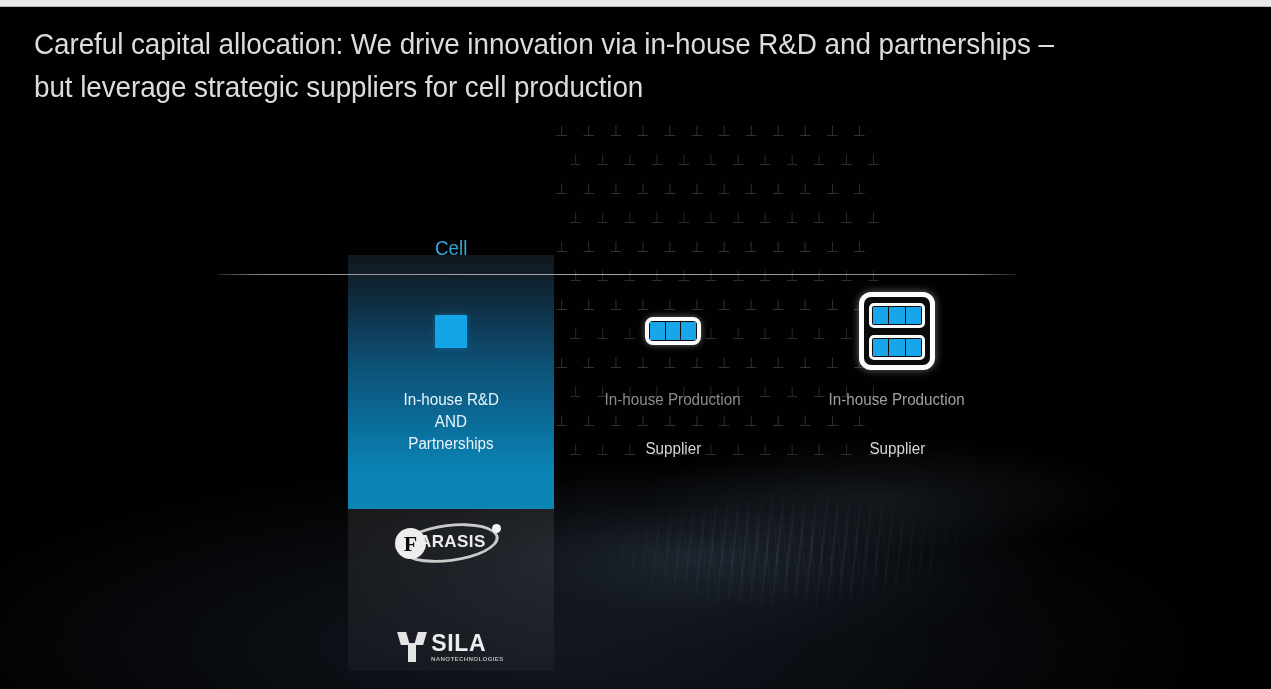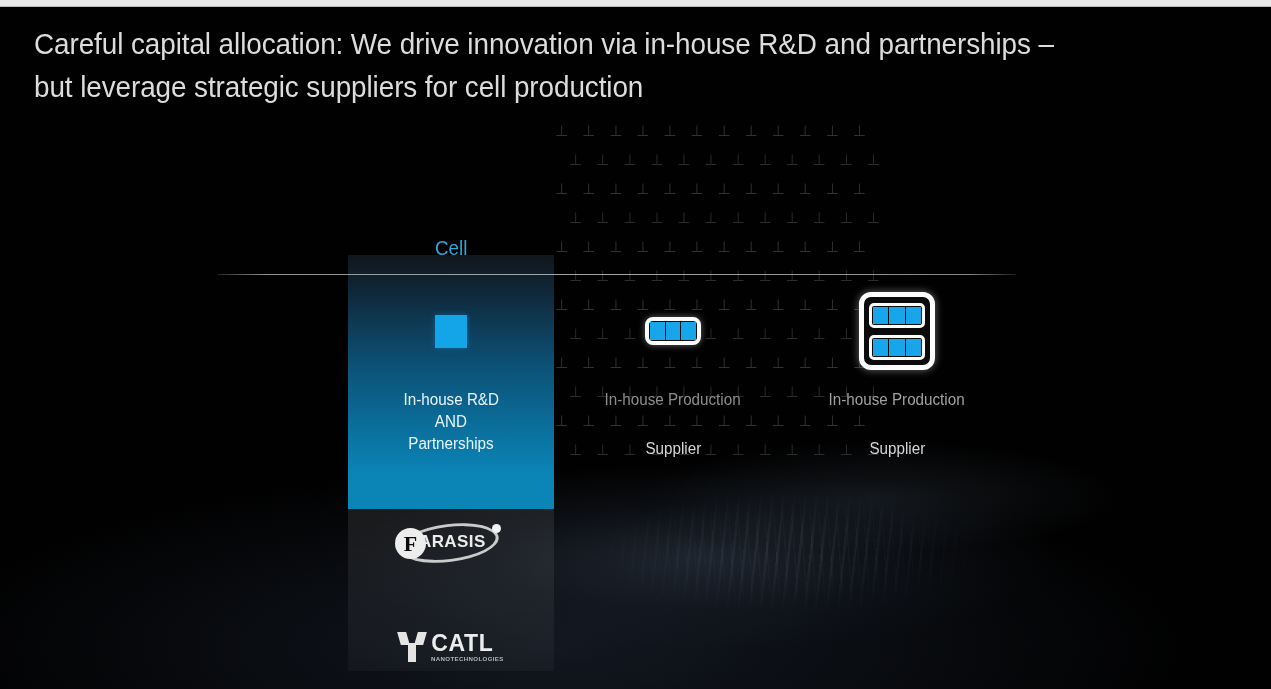--- a/index.html
+++ b/index.html
@@ -457,21 +457,21 @@
 
 
       <div class="logo-row" id="logo-sila">
         <div class="sila">
           <div class="ymark">
             <i class="a"></i>
             <i class="b"></i>
             <i class="c"></i>
           </div>
           <div class="txt">
-            <span class="big">CATL</span>
+            <span class="big">SILA</span>
             <span class="small">NANOTECHNOLOGIES</span>
           </div>
         </div>
       </div>
 
     </div>
 
   </div>
 </div>
 

